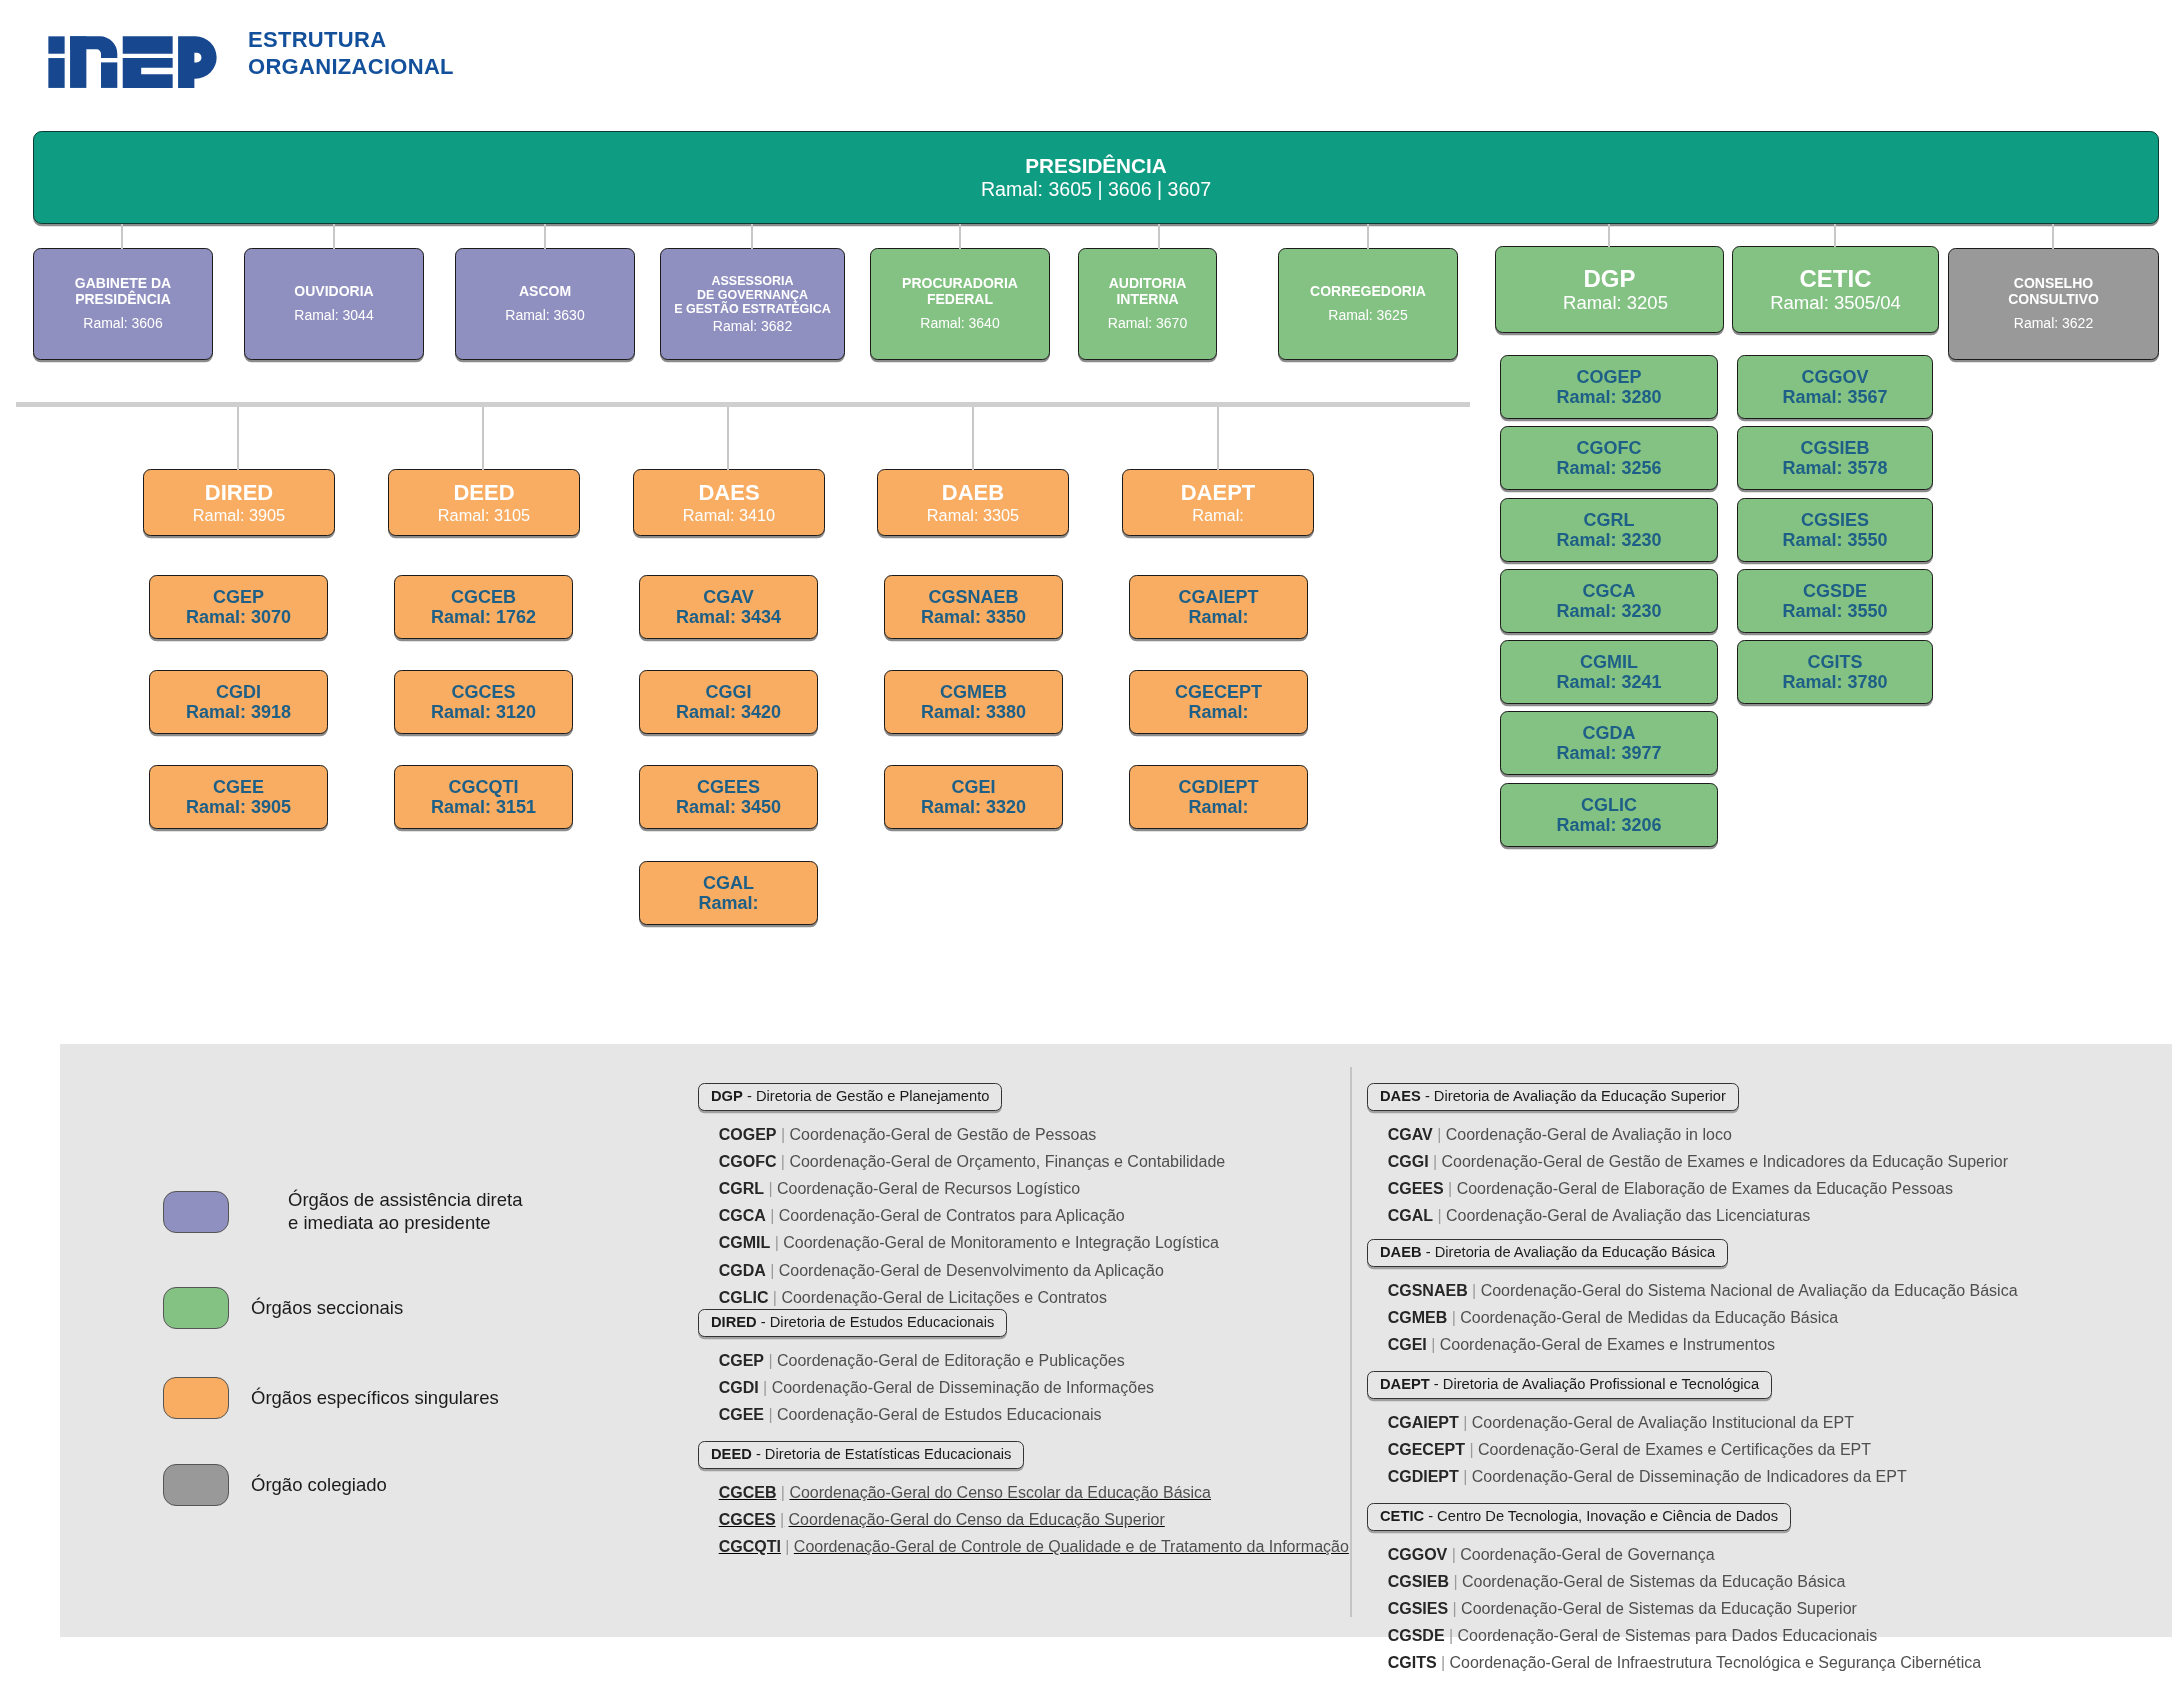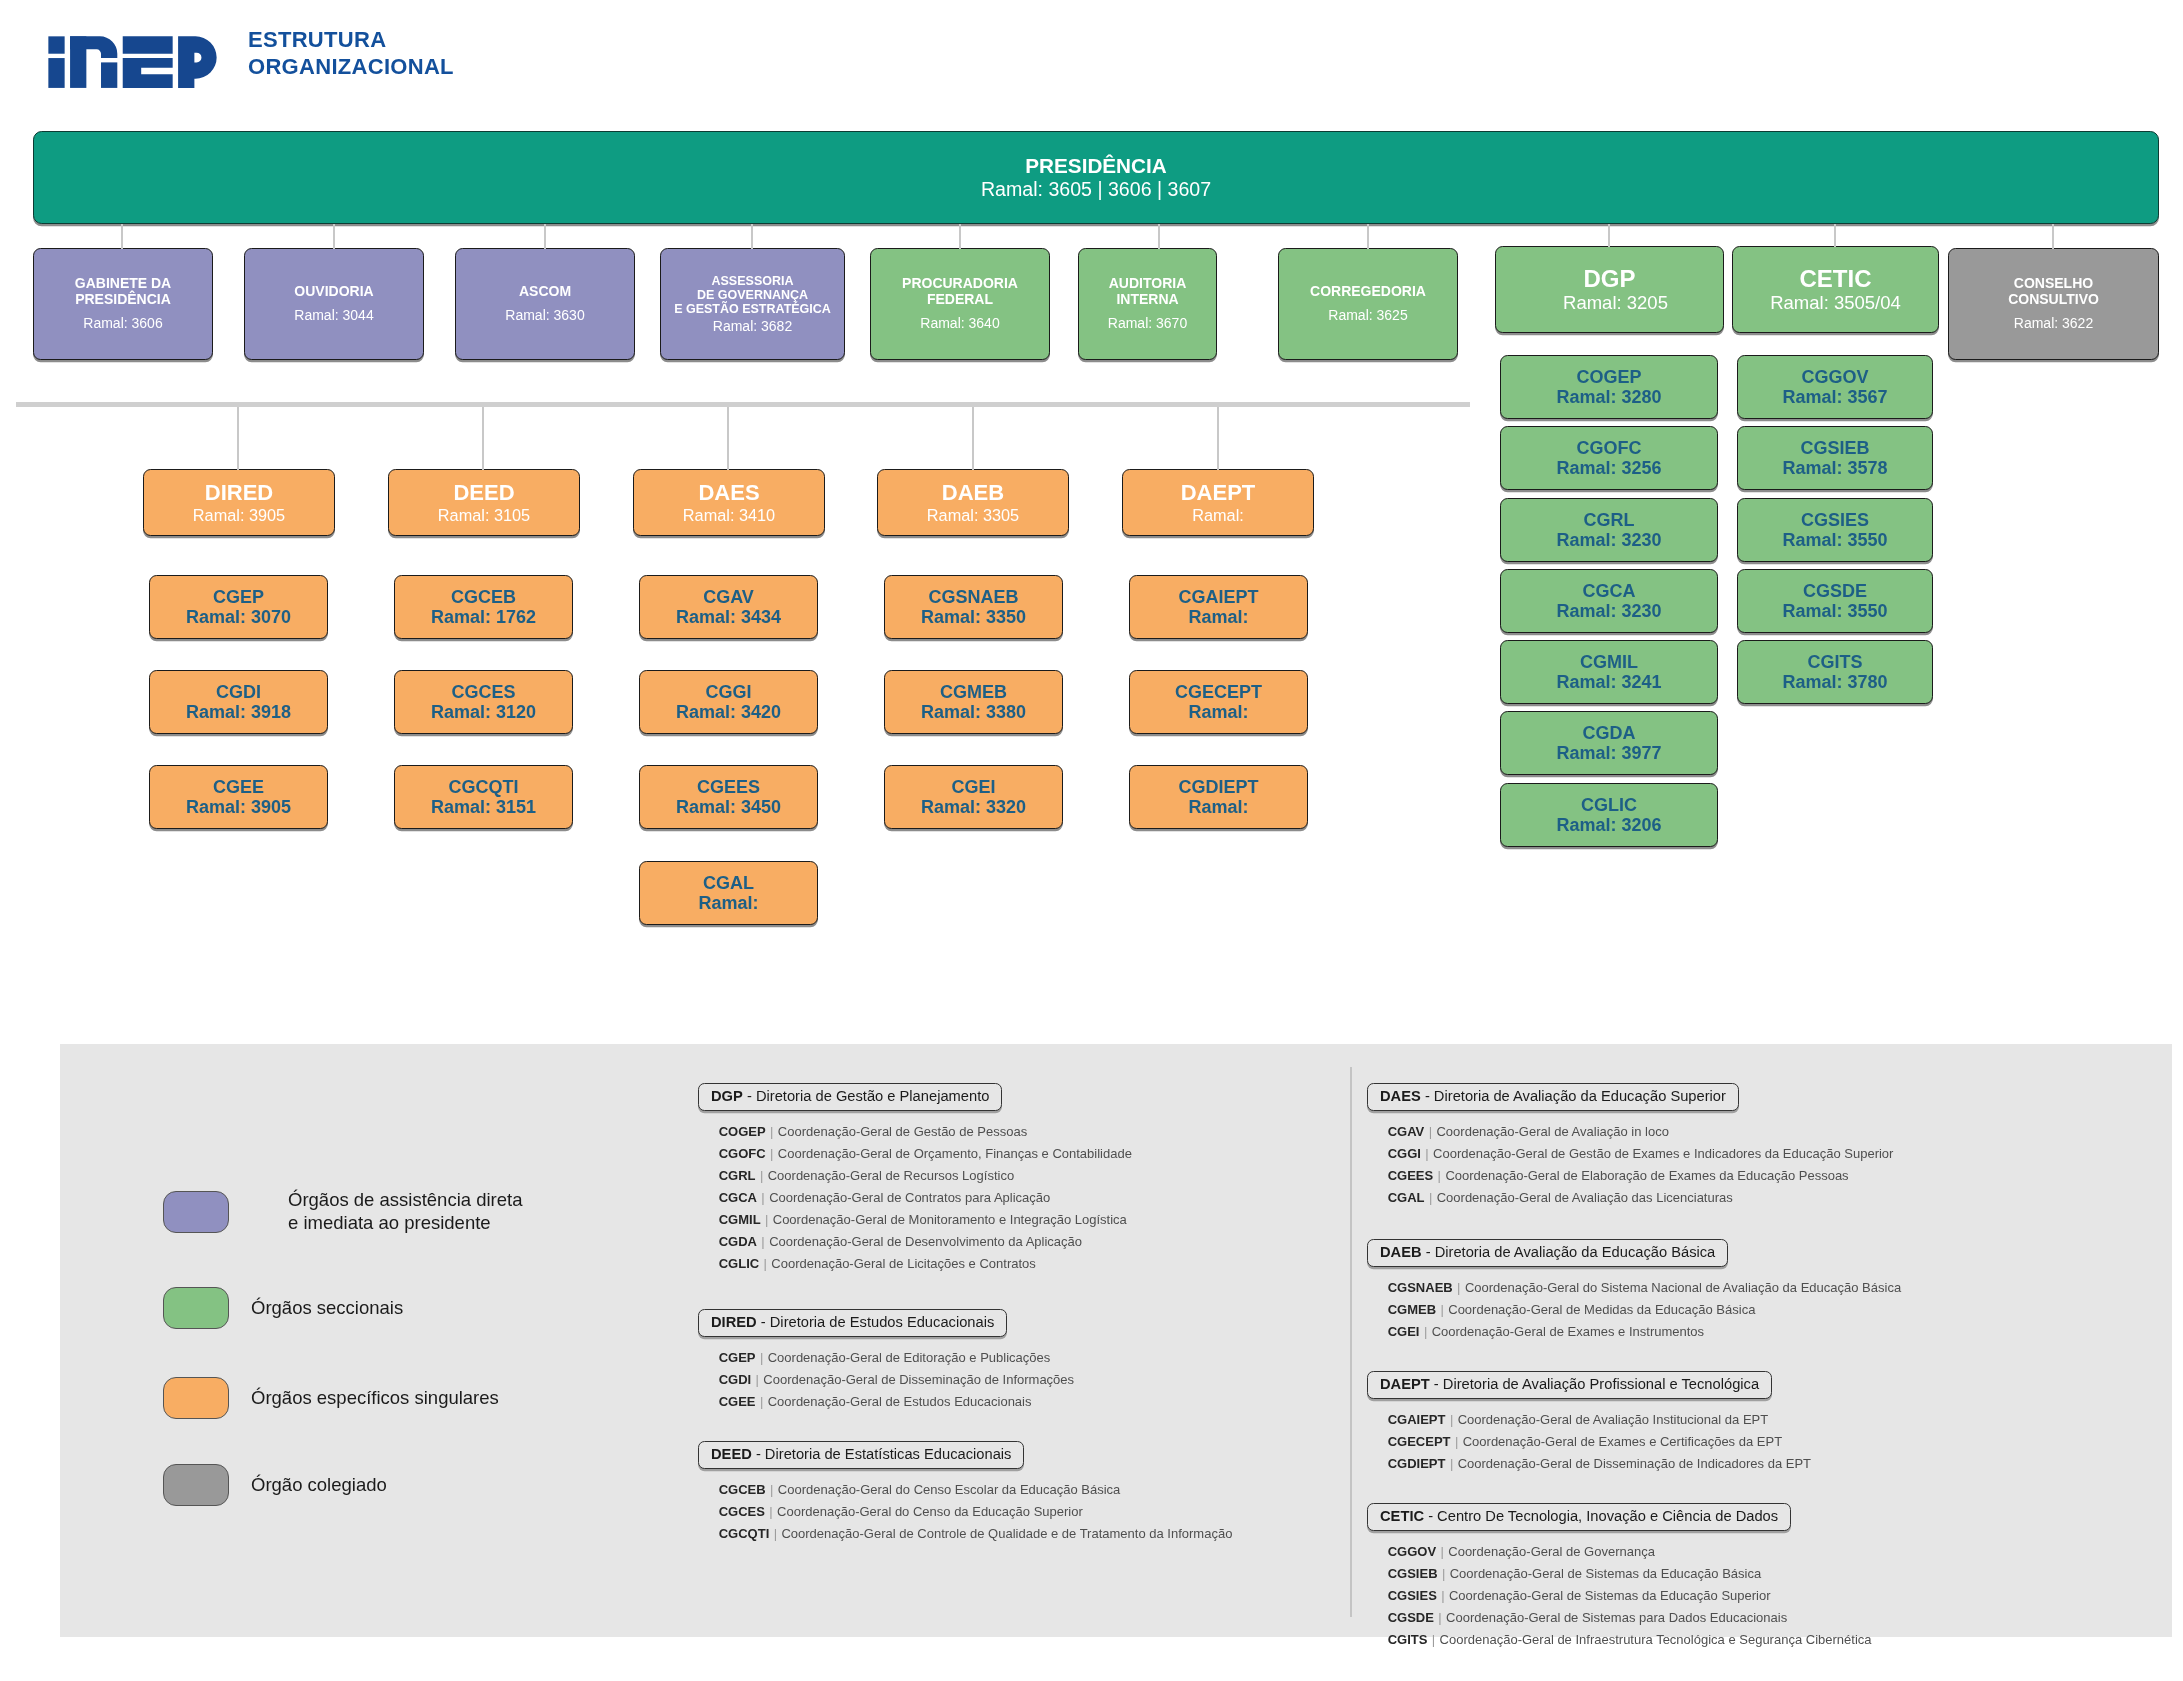--- a/index.html
+++ b/index.html
@@ -98,21 +98,21 @@
   .def-title-box {
     display: inline-block;
     border: 1.6px solid #333; border-radius: 6.5px;
     background: #e6e6e6;
     padding: 4.4px 12px 5.4px 12px;
     box-shadow: 0 2.2px 0 rgba(0,0,0,.30);
     font-size: 14.7px; color: #1b1b1b; white-space: nowrap;
   }
   .def-title-box .dt-acr { font-weight: bold; }
   .def-list { margin-top: 9.8px; padding-left: 20.7px; }
-  .def-row { font-size: 13px; color: #4f4f4f; line-height: 1.7; white-space: nowrap; }
+  .def-row { font-size: 16px; color: #4f4f4f; line-height: 1.7; white-space: nowrap; }
   .def-row .d-acr { font-weight: bold; color: #262626; }
   .def-row .d-sep { color: #9b9b9b; padding: 0 4.4px; }
 </style>
 </head>
 <body>
 
 <div id="header">
   <svg id="logo" viewBox="0 0 310 105">
     <g fill="#16478f">
       <rect x="0" y="8" width="30" height="32"></rect>
@@ -355,21 +355,21 @@
         <div class="def-row"><span class="d-acr">CGCA</span><span class="d-sep">|</span><span>Coordenação-Geral de Contratos para Aplicação</span></div>
         <div class="def-row"><span class="d-acr">CGMIL</span><span class="d-sep">|</span><span>Coordenação-Geral de Monitoramento e Integração Logística</span></div>
         <div class="def-row"><span class="d-acr">CGDA</span><span class="d-sep">|</span><span>Coordenação-Geral de Desenvolvimento da Aplicação</span></div>
         <div class="def-row"><span class="d-acr">CGLIC</span><span class="d-sep">|</span><span>Coordenação-Geral de Licitações e Contratos</span></div>
       </div></div>
     <div class="defgroup" style="left: 698px; top: 1309px;"><div class="def-title-box"><span class="dt-acr">DIRED</span><span> - Diretoria de Estudos Educacionais</span></div><div class="def-list">
         <div class="def-row"><span class="d-acr">CGEP</span><span class="d-sep">|</span><span>Coordenação-Geral de Editoração e Publicações</span></div>
         <div class="def-row"><span class="d-acr">CGDI</span><span class="d-sep">|</span><span>Coordenação-Geral de Disseminação de Informações</span></div>
         <div class="def-row"><span class="d-acr">CGEE</span><span class="d-sep">|</span><span>Coordenação-Geral de Estudos Educacionais</span></div>
       </div></div>
-    <div class="defgroup" style="left: 698px; top: 1441px;"><div class="def-title-box"><span class="dt-acr">DEED</span><span> - Diretoria de Estatísticas Educacionais</span></div><div class="def-list">
+    <div class="defgroup" style="left: 698px; top: 1441px; text-decoration: underline;"><div class="def-title-box"><span class="dt-acr">DEED</span><span> - Diretoria de Estatísticas Educacionais</span></div><div class="def-list">
         <div class="def-row"><span class="d-acr">CGCEB</span><span class="d-sep">|</span><span>Coordenação-Geral do Censo Escolar da Educação Básica</span></div>
         <div class="def-row"><span class="d-acr">CGCES</span><span class="d-sep">|</span><span>Coordenação-Geral do Censo da Educação Superior</span></div>
         <div class="def-row"><span class="d-acr">CGCQTI</span><span class="d-sep">|</span><span>Coordenação-Geral de Controle de Qualidade e de Tratamento da Informação</span></div>
       </div></div>
   </div>
 <div id="defs-right">
     <div class="defgroup" style="left: 1367px; top: 1083px;"><div class="def-title-box"><span class="dt-acr">DAES</span><span> - Diretoria de Avaliação da Educação Superior</span></div><div class="def-list">
         <div class="def-row"><span class="d-acr">CGAV</span><span class="d-sep">|</span><span>Coordenação-Geral de Avaliação in loco</span></div>
         <div class="def-row"><span class="d-acr">CGGI</span><span class="d-sep">|</span><span>Coordenação-Geral de Gestão de Exames e Indicadores da Educação Superior</span></div>
         <div class="def-row"><span class="d-acr">CGEES</span><span class="d-sep">|</span><span>Coordenação-Geral de Elaboração de Exames da Educação Pessoas</span></div>

